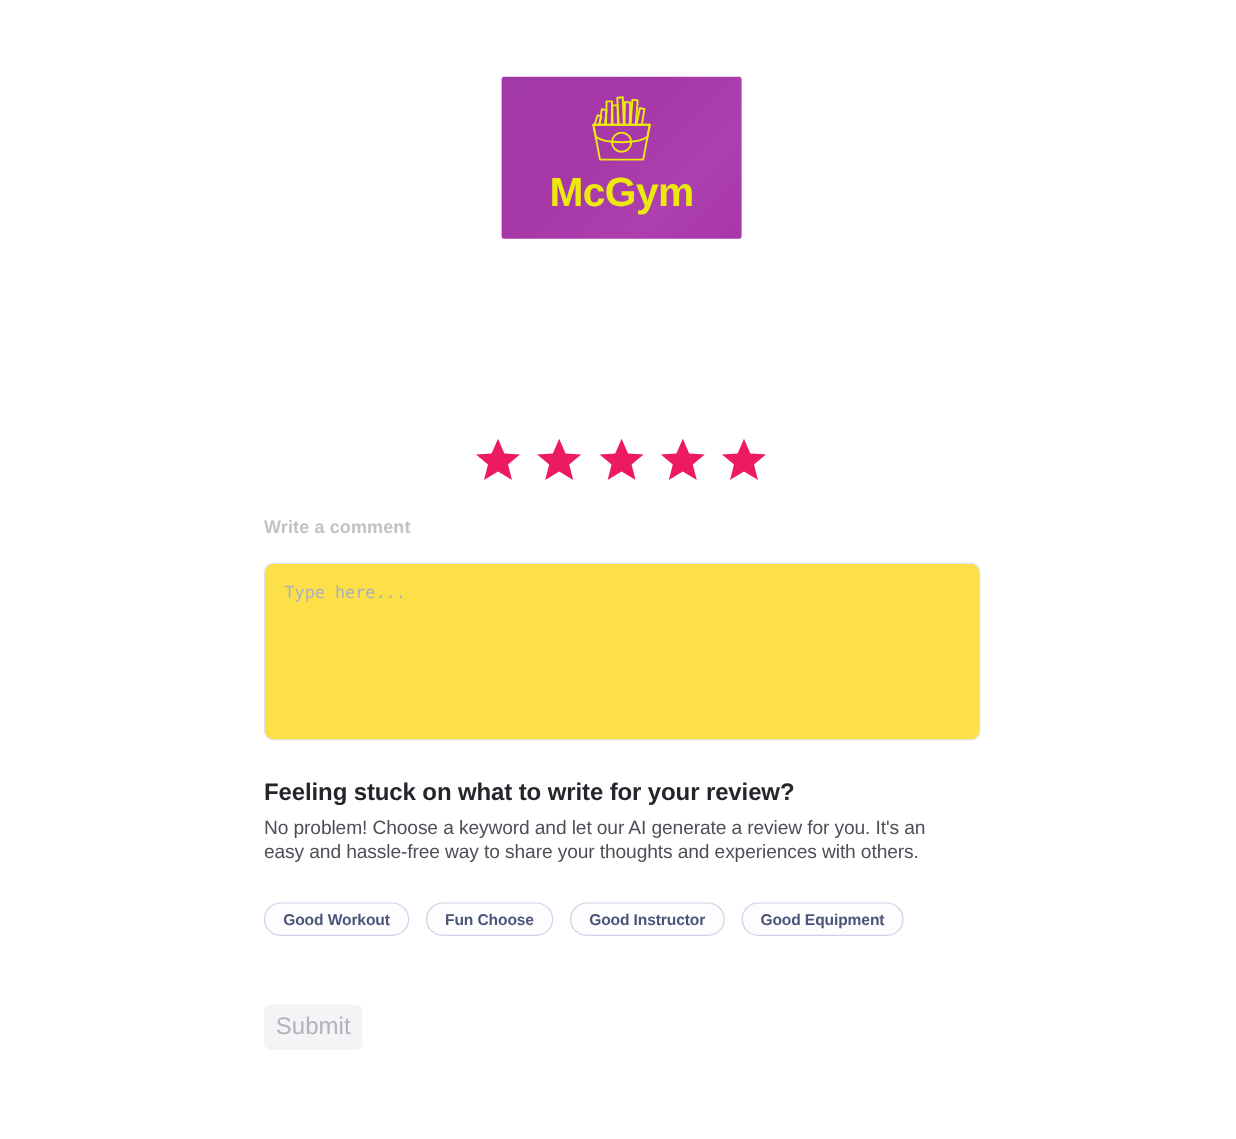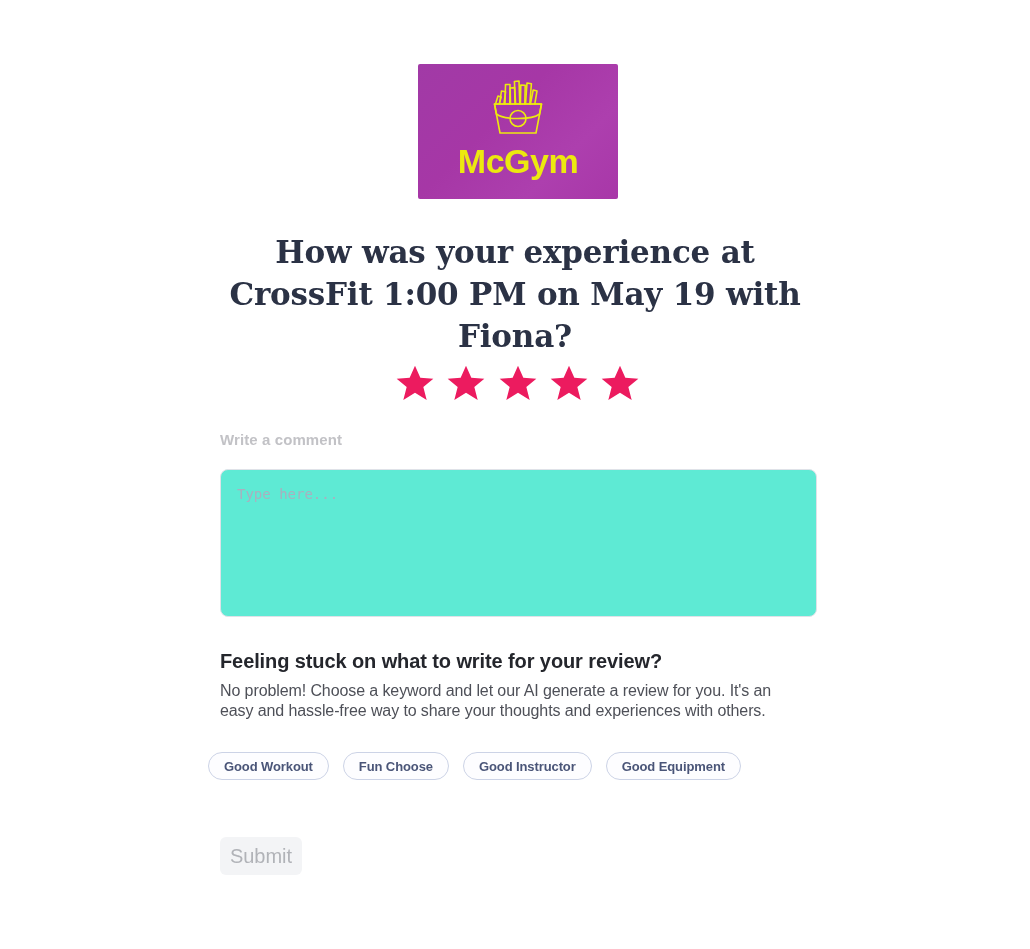--- a/index.html
+++ b/index.html
@@ -101,21 +101,21 @@
     color: #c2c2c6;
   }
   .comment-box {
     position: absolute;
     left: 220px;
     top: 469px;
     width: 597px;
     height: 148px;
     border: 1px solid #dfe2e8;
     border-radius: 8px;
-    background: #5eead4;
+    background: #fde047;
     padding: 14px 16px;
     font-family: "DejaVu Sans Mono", "Liberation Mono", monospace;
     font-size: 14px;
     line-height: 20px;
     color: #3c4352;
     resize: none;
     outline: none;
   }
   .comment-box::placeholder {
     color: #a9b0bf;
@@ -140,21 +140,21 @@
     margin: 0;
     font-size: 16px;
     line-height: 20px;
     letter-spacing: -0.1px;
     color: #4e5058;
   }
 
   
   .chips {
     position: absolute;
-    left: 208px;
+    left: 220px;
     top: 752px;
     width: 600px;
     display: flex;
     gap: 14px;
     align-items: center;
   }
   .chip {
     display: inline-flex;
     align-items: center;
     justify-content: center;
@@ -207,21 +207,20 @@
         <path d="M9.5 28 L12 20 L15.2 21 L13.2 28"></path>
 
         <path d="M8.5 28 L55.5 28 L50 57 L14 57 Z"></path>
         <path d="M8.5 28 L55.5 28 L53.6 38 C46 44 18 44 10.4 38 Z"></path>
         <circle cx="32" cy="42.5" r="8"></circle>
       </g>
     </svg>
     <div class="logo-text">McGym</div>
   </div>
 
-  <h1 class="headline">How was your experience at CrossFit 1:00 PM on May 19 with Fiona?</h1>
 
   <div class="stars">
     <svg class="star" viewBox="0 0 24 24" aria-label="1 star">
       <polygon points="12,1.6 15.2,8.9 23,9.4 17,14.4 19,22.2 12,17.9 5,22.2 7,14.4 1,9.4 8.8,8.9" fill="#ec1b5f"></polygon>
     </svg>
     <svg class="star" viewBox="0 0 24 24" aria-label="2 stars">
       <polygon points="12,1.6 15.2,8.9 23,9.4 17,14.4 19,22.2 12,17.9 5,22.2 7,14.4 1,9.4 8.8,8.9" fill="#ec1b5f"></polygon>
     </svg>
     <svg class="star" viewBox="0 0 24 24" aria-label="3 stars">
       <polygon points="12,1.6 15.2,8.9 23,9.4 17,14.4 19,22.2 12,17.9 5,22.2 7,14.4 1,9.4 8.8,8.9" fill="#ec1b5f"></polygon>

